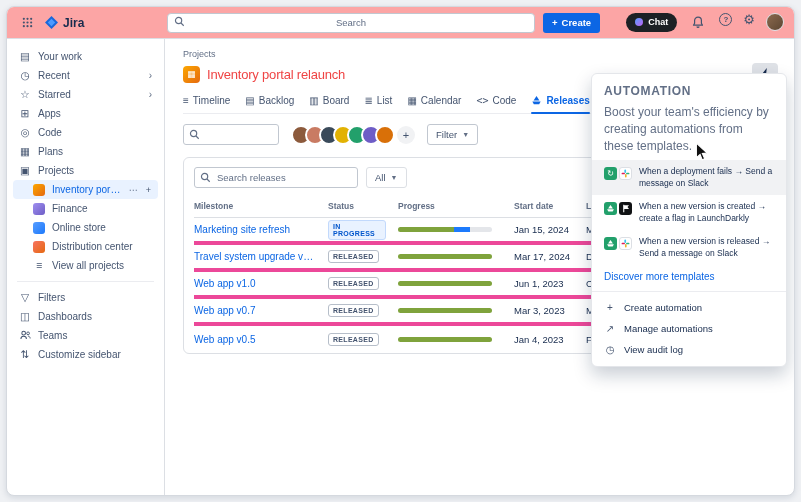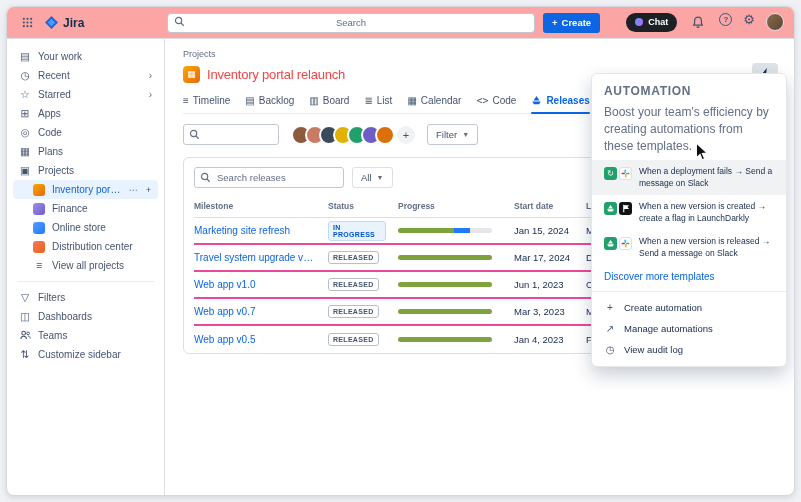--- a/index.html
+++ b/index.html
@@ -68,30 +68,30 @@
   .avatars { display:flex; align-items:center; margin-left:4px; }
   .av { width:20px; height:20px; border-radius:50%; border:2px solid #fff; margin-left:-6px; flex:none; }
   .av:first-child { margin-left:0; }
   .av-add { width:18px; height:18px; border-radius:50%; background:#F1F2F4; color:#44546F; font-size:11px; display:flex; align-items:center; justify-content:center; margin-left:2px; cursor:pointer; border:none; }
   .filter-btn { height:21px; display:flex; align-items:center; gap:5px; padding:0 8px; background:#fff; border:1px solid #C1C7D0; border-radius:3px; font-size:9.5px; color:#44546F; cursor:pointer; margin-left:4px; font-family:inherit; }
   .filter-btn .chevd { font-size:7px; color:#626F86; }
 
   
   .card { margin-top:12px; border:1px solid #DCDFE4; border-radius:6px; padding:9px 10px 0; background:#fff; }
   .card-tools { display:flex; align-items:center; gap:8px; }
-  .rel-search { position:relative; width:150px; }
+  .rel-search { position:relative; width:164px; }
   .rel-search input { width:100%; height:21px; border:1px solid #C1C7D0; border-radius:3px; outline:none; padding-left:22px; font-size:9.5px; color:#172B4D; font-family:inherit; }
   .rel-search input::placeholder { color:#626F86; }
   .rel-search .mag { position:absolute; left:6px; top:5px; }
   .scope-btn { height:21px; display:flex; align-items:center; gap:5px; padding:0 8px; border:1px solid #DCDFE4; background:#fff; border-radius:3px; font-size:9.5px; color:#44546F; cursor:pointer; font-family:inherit; }
 
   .tbl { margin-top:10px; }
   .trow { display:grid; grid-template-columns:122px 58px 104px 60px 66px 1fr; align-items:center; column-gap:12px; }
   .thead { font-size:8.5px; font-weight:bold; color:#626F86; padding:3px 0 6px; border-bottom:1px solid #DCDFE4; }
-  .tr { height:27px; border-bottom:2px solid #ec4899; font-size:9.5px; }
+  .tr { height:27px; border-bottom:4px solid #ec4899; font-size:9.5px; }
   .tr:last-child { border-bottom:none; }
   .mlink { color:#0C66E4; cursor:pointer; text-decoration:none; font-size:10px; white-space:nowrap; overflow:hidden; text-overflow:ellipsis; }
   .badge { display:inline-block; font-size:7px; font-weight:bold; letter-spacing:.3px; padding:2px 4px; border-radius:3px; width:fit-content; }
   .badge-progress { background:#E9F2FF; color:#0055CC; border:1px solid #C2D9FC; }
   .badge-released { background:#FFFFFF; color:#44546F; border:1px solid #B6BEC9; }
   .bar { width:94px; height:5px; border-radius:3px; background:#E4E6EA; overflow:hidden; display:flex; }
   .seg { height:100%; }
   .seg-done { background:#7FA33C; }
   .seg-active { background:#1D7AFC; }
   .datecell, .desccell { color:#172B4D; font-size:9.5px; white-space:nowrap; overflow:hidden; }

